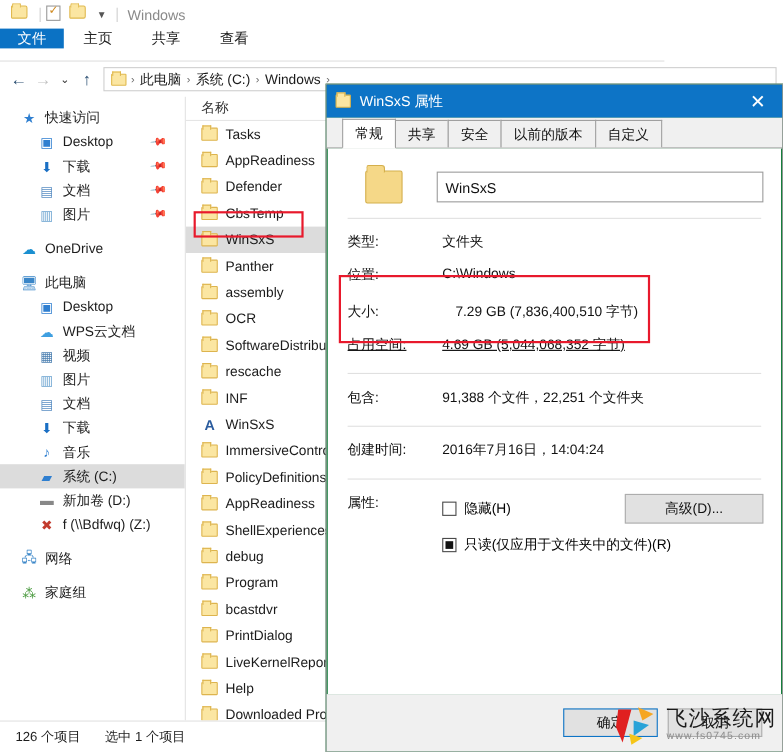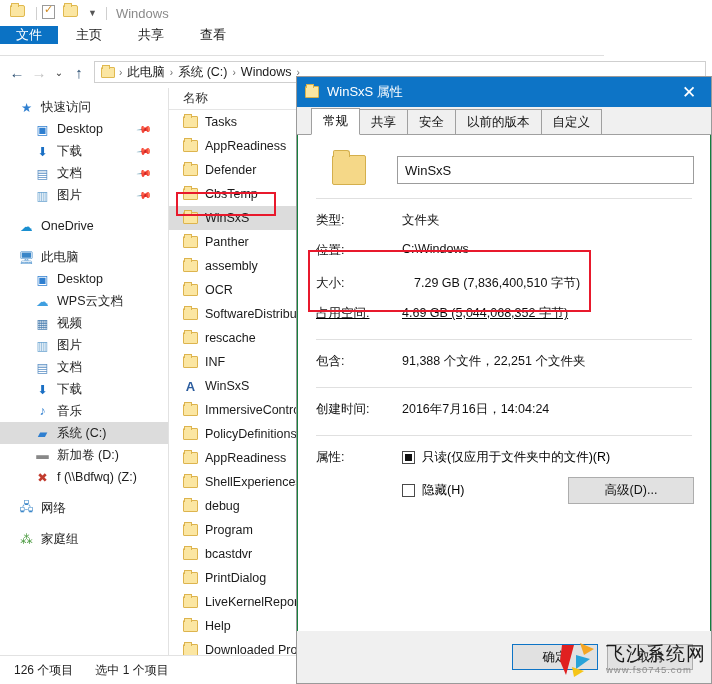--- a/index.html
+++ b/index.html
@@ -513,27 +513,27 @@
         <span class="plabel">创建时间:</span>
         <span class="pval">2016年7月16日，14:04:24</span>
       </div>
 
       <div class="hr" style="margin-top:17px;"></div>
 
       <div class="prow">
         <span class="plabel">属性:</span>
         <span style="flex:1;">
           <span class="chkrow">
-            <span class="chk indet"></span>
-            <span>只读(仅应用于文件夹中的文件)(R)</span>
-          </span>
-          <span class="chkrow">
             <span class="chk"></span>
             <span>隐藏(H)</span>
             <span class="btn advbtn">高级(D)...</span>
+          </span>
+          <span class="chkrow">
+            <span class="chk indet"></span>
+            <span>只读(仅应用于文件夹中的文件)(R)</span>
           </span>
         </span>
       </div>
     </div>
 
     <div class="dlg-footer">
       <div class="btn okbtn">确定</div>
       <div class="btn cancelbtn">取消</div>
     </div>
   </div>

